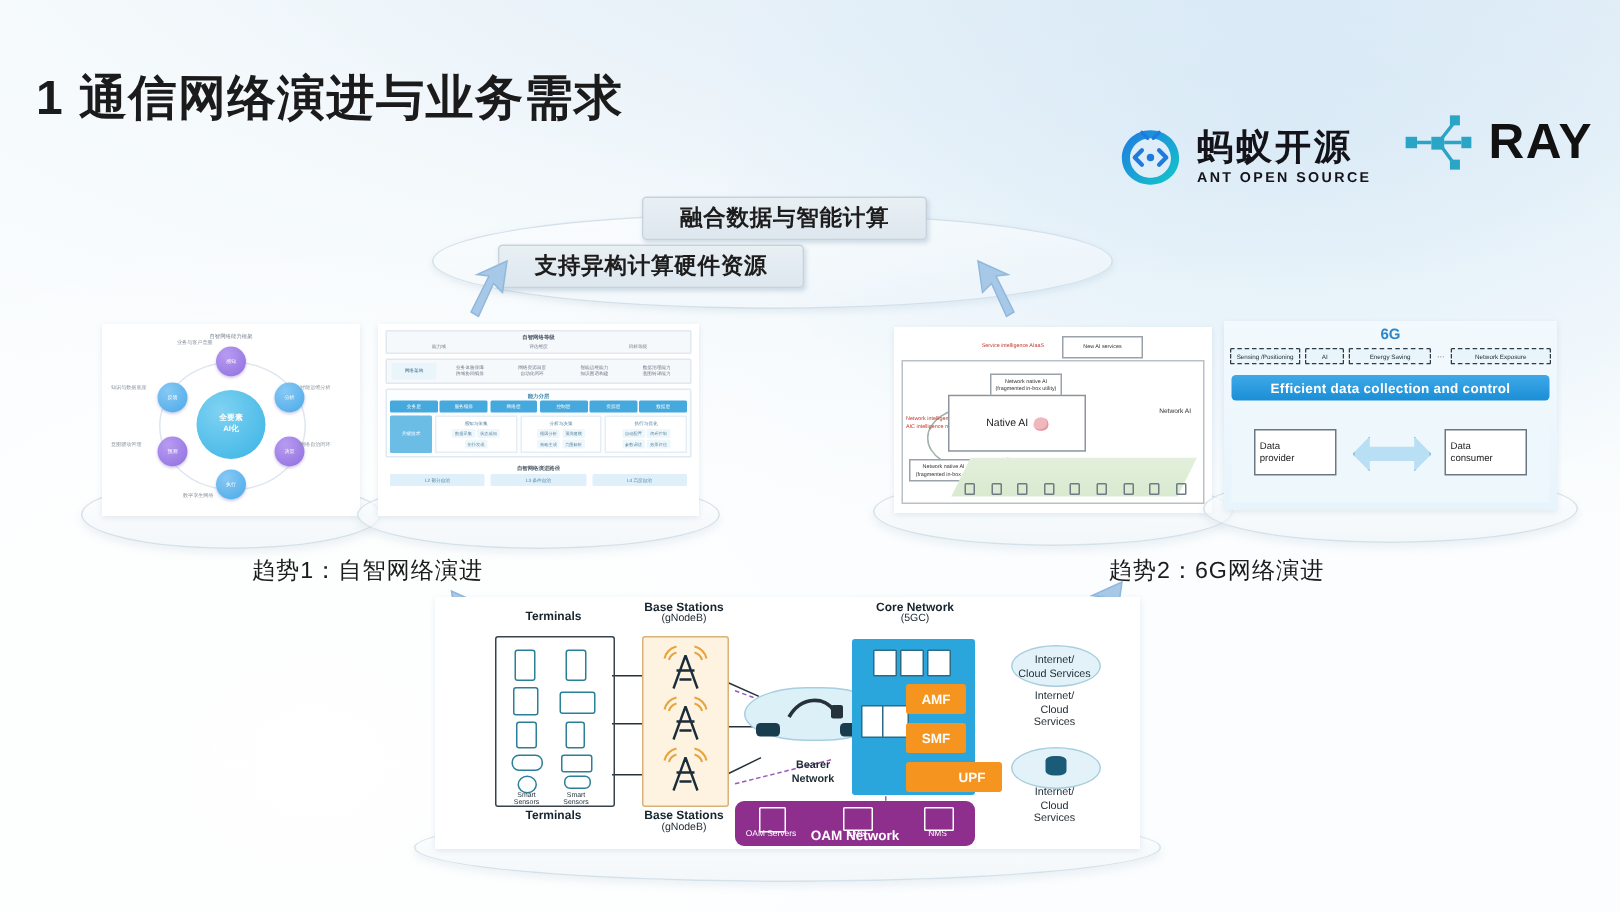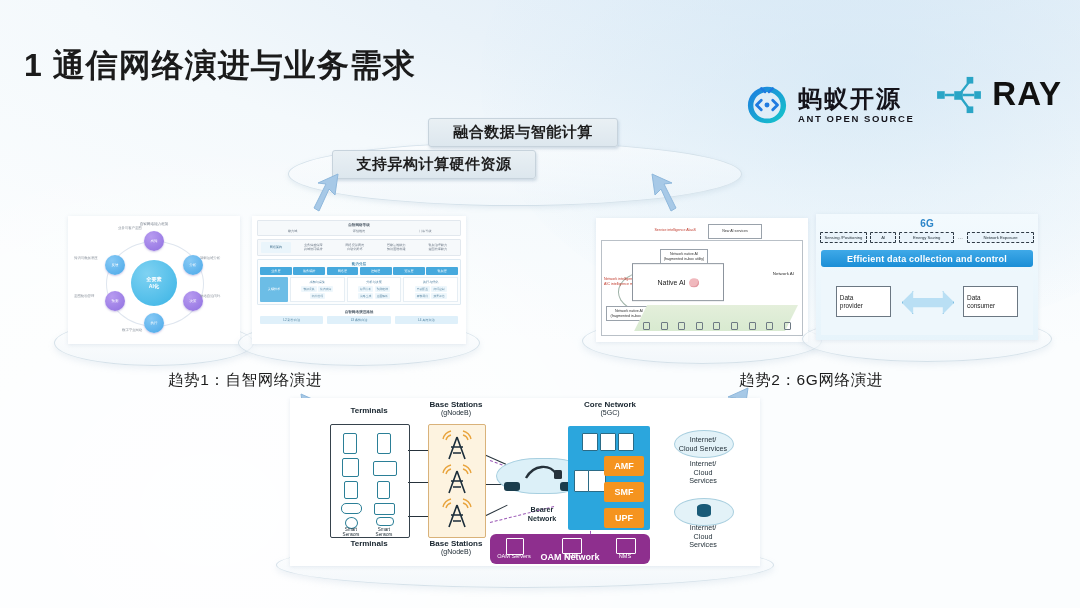--- a/index.html
+++ b/index.html
@@ -59,21 +59,21 @@
     position:absolute;left:-12px;top:24px;width:452px;height:62px;border-radius:50%;
     border:1px solid #d3e0e9;
     background:linear-gradient(180deg,rgba(255,255,255,.55),rgba(235,243,249,.35));
     box-shadow:0 2px 5px rgba(140,170,195,.18);
   }
   .req-box{
     position:absolute;border:1px solid #c7d3dc;border-radius:3px;
     background:linear-gradient(180deg,#e9f0f4 0%,#dde7ee 100%);
     box-shadow:1px 2px 3px rgba(120,150,175,.30);
     color:#1d1d1d;font-size:15px;font-weight:700;letter-spacing:.5px;
-    display:flex;align-items:center;justify-content:center;
+    display:flex;align-items:center;justify-content:center;margin-top:13px;
   }
   #req-top{left:128px;top:0px;width:188px;height:27px;}
   #req-left{left:32px;top:32px;width:202px;height:27px;font-family:Liberation Serif, serif;}
   #req-right{left:244px;top:32px;width:186px;height:27px;}
   .req-caption{
     position:absolute;left:300px;top:193px;width:440px;text-align:center;
     font-size:16px;color:#232323;font-weight:500;letter-spacing:.6px;
   }
 
   
@@ -539,21 +539,21 @@
           <div style="font-size:7px;font-weight:400;">(5GC)</div>
         </div>
         <div class="core">
           <div class="srv" style="left:14px;top:7px;"></div>
           <div class="srv" style="left:32px;top:7px;"></div>
           <div class="srv" style="left:50px;top:7px;"></div>
           <div class="srv" style="left:6px;top:44px;width:16px;height:20px;"></div>
           <div class="srv" style="left:20px;top:44px;width:16px;height:20px;"></div>
           <div class="nf" style="left:36px;top:30px;">AMF</div>
           <div class="nf" style="left:36px;top:56px;">SMF</div>
-          <div class="nf" style="left:36px;top:82px;">UPF</div>
+          <div class="nf" style="left:36px;top:82px;padding-left:24px;">UPF</div>
         </div>
 
         <div class="icloud" style="left:384px;top:32px;"></div>
         <div class="icl-lbl" style="left:378px;top:38px;width:70px;">
           <div>Internet/</div>
           <div>Cloud Services</div>
         </div>
         <div class="icl-lbl" style="left:378px;top:62px;width:70px;">
           <div>Internet/</div>
           <div>Cloud</div>

